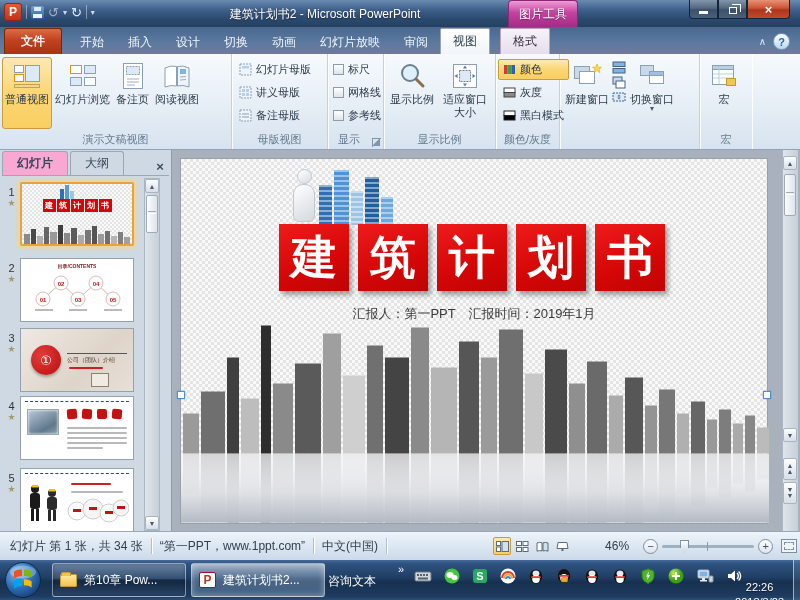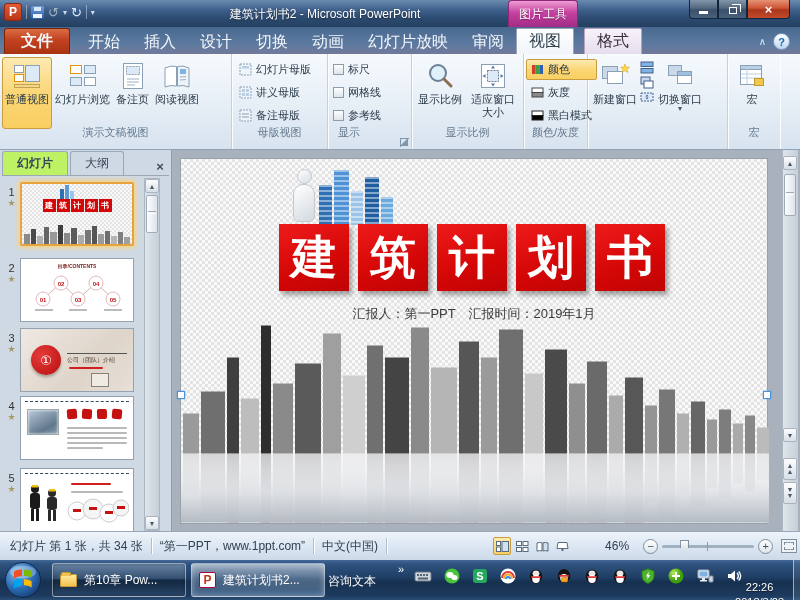--- a/index.html
+++ b/index.html
@@ -25,47 +25,47 @@
 .win-btn{width:29px;height:19px;border:1px solid #10263d;border-top:none;
  background:linear-gradient(#8195ab,#54687f 45%,#3c506a 55%,#49607c);display:flex;align-items:center;justify-content:center;color:#fff}
 .win-btn:first-child{border-radius:0 0 0 4px}
 .win-btn.close-btn{width:43px;border-radius:0 0 4px 0;background:linear-gradient(#e69275,#cd5434 45%,#aa361d 55%,#c14a2a);font-size:13px;font-weight:bold}
 .min-glyph{width:9px;height:3px;background:#fff;margin-top:7px}
 .restore-glyph{width:8px;height:7px;border:1px solid #fff;position:relative;margin-top:2px}
 .restore-glyph:before{content:"";position:absolute;top:-4px;left:2px;width:8px;height:7px;border:1px solid #fff;border-bottom:none;border-left:none}
 
 .tabrow{position:absolute;top:27px;left:0;width:800px;height:27px;display:flex;align-items:flex-end;
  background:linear-gradient(180deg,#49688f 0%,#5c7aa0 55%,#7留0 0);background:linear-gradient(180deg,#49688f 0%,#5c7aa0 60%,#71799b 100%)}
-.tab{height:24px;padding:0 12px;display:flex;align-items:center;color:#f2f6fa;font-size:16px;white-space:nowrap}
+.tab{height:24px;padding:0 12px;display:flex;align-items:center;color:#f2f6fa;font-size:12px;white-space:nowrap}
 .tab.file{height:26px;background:linear-gradient(#da6d43,#c24120 45%,#a93312);border:1px solid #7e2407;border-bottom:none;border-radius:3px 3px 0 0;padding:0 16px;margin:0 6px 0 4px;font-weight:bold}
 .tab.active{background:linear-gradient(#ffffff,#f0f5fa);color:#2f3f4d;border:1px solid #97a7b9;border-bottom:none;border-radius:2px 2px 0 0;height:26px}
 .tab.format{color:#3a3040;background:linear-gradient(rgba(253,247,253,.97),rgba(241,230,243,.92));border:1px solid #b9a3bd;border-bottom:none;border-radius:2px 2px 0 0;margin-left:10px;height:26px}
 .tab-right{margin-left:auto;display:flex;align-items:center;gap:7px;padding:0 10px 4px 0}
 .collapse{color:#dfe9f3;font-size:10px}
 .help-btn{width:17px;height:17px;border-radius:50%;background:linear-gradient(#ffffff,#bcd7f0);color:#1f66b0;font-weight:bold;font-size:11px;display:flex;align-items:center;justify-content:center;border:1px solid #7e9cba}
 
 .ribbon{position:absolute;top:54px;left:0;width:800px;height:96px;display:flex;
  background:linear-gradient(#f6fafd,#e6eef6 55%,#d7e3ef);border-bottom:1px solid #8ea4ba}
 .rgroup{position:relative;height:100%;border-right:1px solid #c3d0dd;box-shadow:1px 0 0 rgba(255,255,255,.85);padding:3px 2px 16px 2px;display:flex;align-items:flex-start}
-.rgroup-label{position:absolute;bottom:9px;left:0;right:0;text-align:center;font-size:11px;color:#64798e}
+.rgroup-label{position:absolute;bottom:2px;left:0;right:0;text-align:center;font-size:11px;color:#64798e}
 .launcher{position:absolute;right:2px;bottom:2px;width:9px;height:9px;border-left:1px solid #8296ab;border-top:1px solid #8296ab}
 .launcher:after{content:"";position:absolute;right:1px;bottom:1px;border-left:4px solid transparent;border-top:4px solid transparent;border-right:4px solid #8296ab;border-bottom:4px solid #8296ab;width:0;height:0}
 .bigbtn{display:flex;flex-direction:column;align-items:center;justify-content:flex-start;padding:3px 2px 1px;border:1px solid transparent;border-radius:3px;font-size:11px;color:#2b3a48;text-align:center;line-height:13px;height:72px}
 .bigbtn .bicon{margin-bottom:2px}
 .bigbtn.sel,.smallbtn.sel{background:linear-gradient(#fde9b1,#fbd676 50%,#f9cf62);border:1px solid #c79d3f}
 .colstack{display:flex;flex-direction:column;gap:2px;padding-top:2px}
 .smallbtn{display:flex;align-items:center;gap:4px;font-size:11px;color:#2b3a48;padding:1px 4px;border:1px solid transparent;border-radius:2px;height:21px;white-space:nowrap}
 .checkrow{display:flex;align-items:center;gap:4px;font-size:11px;color:#2b3a48;height:21px;padding:0 3px;white-space:nowrap}
 .cb{width:11px;height:11px;border:1px solid #8c9cab;background:linear-gradient(#ffffff,#dde4ea)}
 .dd-small{font-size:8px;color:#4a5a68;line-height:6px}
 
 .leftpane{position:absolute;left:0;top:150px;width:172px;height:381px;background:#cfd9e3;border-right:1px solid #8e9cab}
 .pane-tabs{position:absolute;top:2px;left:2px;right:2px;height:24px;display:flex;align-items:flex-end;border-bottom:1px solid #9aa8b6}
 .pane-tab{padding:3px 14px;font-size:12px;color:#38485a;border:1px solid #9aa8b6;border-bottom:none;border-radius:3px 3px 0 0;margin-right:2px}
-.pane-tab.active{background:#bef264;font-weight:bold}
+.pane-tab.active{background:#f9a8d4;font-weight:bold}
 .pane-close{margin-left:auto;width:18px;height:18px;display:flex;align-items:center;justify-content:center;color:#3c4c5c;font-size:13px;font-weight:bold}
 .thumbwrap{position:absolute;left:20px;width:118px}
 .numcol{position:absolute;left:4px;width:15px;text-align:center;color:#333}
 .numcol .n{font-size:11px}
 .numcol .star{font-size:9px;color:#a79a6a;line-height:10px}
 .thumb{width:114px;height:64px;background:#fff;border:1px solid #93a1b0;position:relative;overflow:hidden}
 .thumb.sel-frame{border:2px solid #e8a33d;box-shadow:0 0 4px 2px #f5d489;border-radius:2px}
 .checker,.checker-sm{background-image:conic-gradient(#e4e4e4 25%,#f9f9f9 0 50%,#e4e4e4 0 75%,#f9f9f9 0)}
 .checker{background-size:6px 6px}
 .checker-sm{background-size:4px 4px}
@@ -238,21 +238,21 @@
               <rect x="1" y="1" width="11" height="11" fill="#eef4fa" stroke="#8aa0b6" stroke-dasharray="2 1"></rect>
               <line x1="3" y1="5" x2="10" y2="5" stroke="#8aa0b6"></line>
               <line x1="3" y1="8" x2="10" y2="8" stroke="#8aa0b6"></line>
             </svg>
           <span>备注母版</span>
         </div>
       </div>
       <div class="rgroup-label">母版视图</div>
     </div>
 
-    <div class="rgroup" style="width:84px">
+    <div class="rgroup" style="width:56px">
       <div class="colstack">
         <div class="checkrow">
             <span class="cb"></span>
             <span>标尺</span>
           </div>
         <div class="checkrow">
             <span class="cb"></span>
             <span>网格线</span>
           </div>
         <div class="checkrow">

